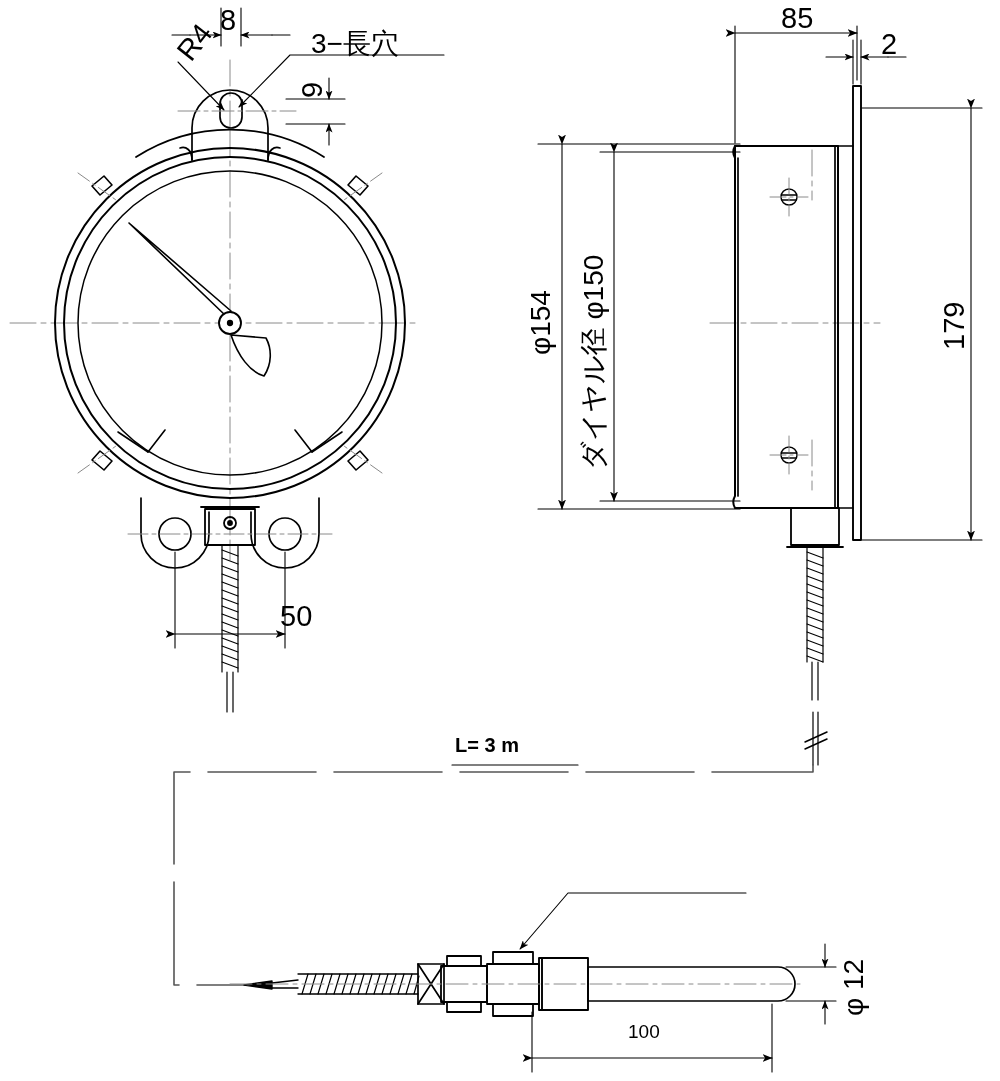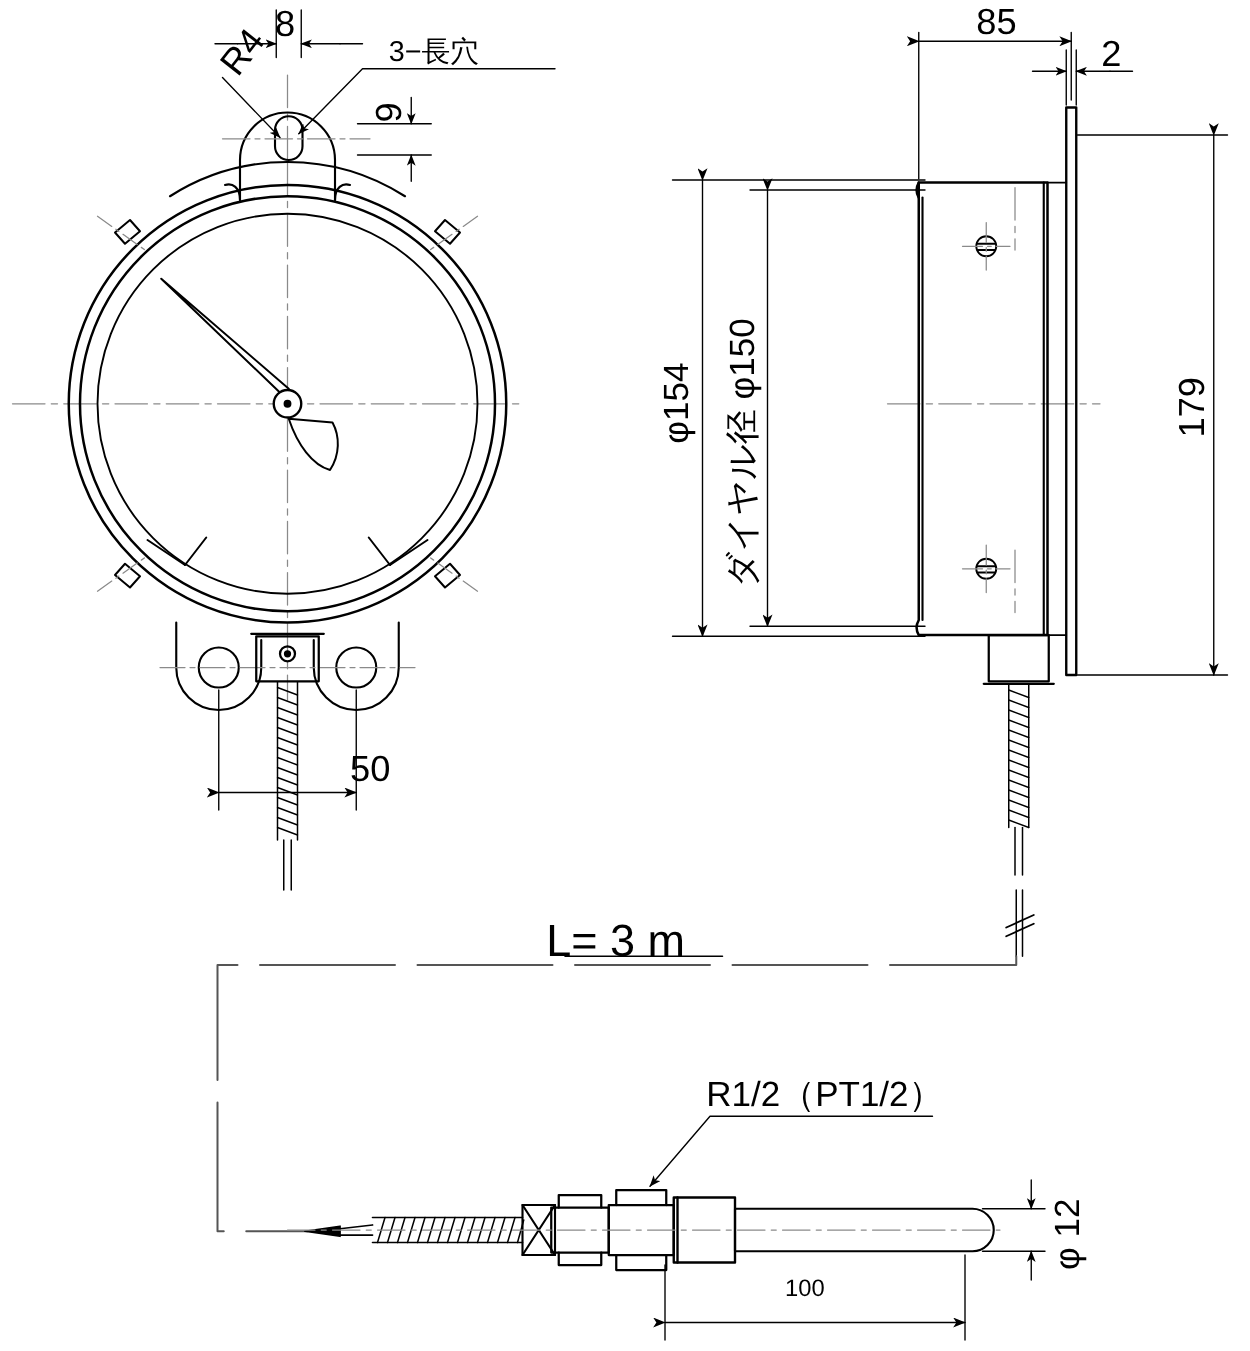--- a/index.html
+++ b/index.html
@@ -363,42 +363,41 @@
       </g>
 
     </g>
   </svg>
 
   <div class="lbl" style="left:220px; top:6px; font-size:29px;">8</div>
 
   <div class="lbl" style="left:172px; top:48px; font-size:29px;
               transform:rotate(-52deg); transform-origin:left top;">R4</div>
 
-  <div class="lbl" style="left:311px; top:30px; font-size:23px;">3−長穴</div>
+  <div class="lbl" style="left:311px; top:30px; font-size:28px;">3−長穴</div>
 
   <div class="lbl" style="left:298px; top:98px; font-size:29px;
               transform:rotate(-90deg); transform-origin:left top;">9</div>
 
   <div class="lbl" style="left:527px; top:355px; font-size:28px;
               transform:rotate(-90deg); transform-origin:left top;">φ154</div>
 
   <div class="lbl" style="left:580px; top:470px; font-size:28px;
               transform:rotate(-90deg); transform-origin:left top;">ダイヤル径 φ150</div>
 
   <div class="lbl" style="left:781px; top:4px; font-size:29px;">85</div>
 
   <div class="lbl" style="left:881px; top:30px; font-size:29px;">2</div>
 
   <div class="lbl" style="left:940px; top:350px; font-size:29px;
               transform:rotate(-90deg); transform-origin:left top;">179</div>
 
   <div class="lbl" style="left:241px; top:602px; font-size:29px;margin-left:39px;">50</div>
 
-  <div class="lbl" style="left:437px; top:735px; font-size:36px;">L= 3 m</div>
-
-  <div class="lbl" style="left:565px; top:862px; font-size:28px;">R1/2（PT1/2）</div>
+  <div class="lbl" style="left:455px; top:735px; font-size:20px;font-weight:bold;">L= 3 m</div>
+
 
   <div class="lbl" style="left:840px; top:1016px; font-size:28px;
               transform:rotate(-90deg); transform-origin:left top;">φ 12</div>
 
   <div class="lbl" style="left:628px; top:1022px; font-size:19px;">100</div>
 
 </div>
 
 </body></html>

